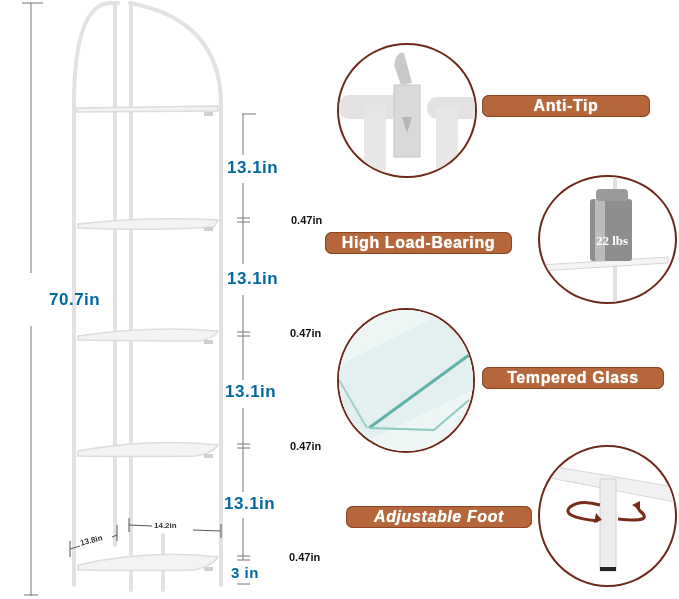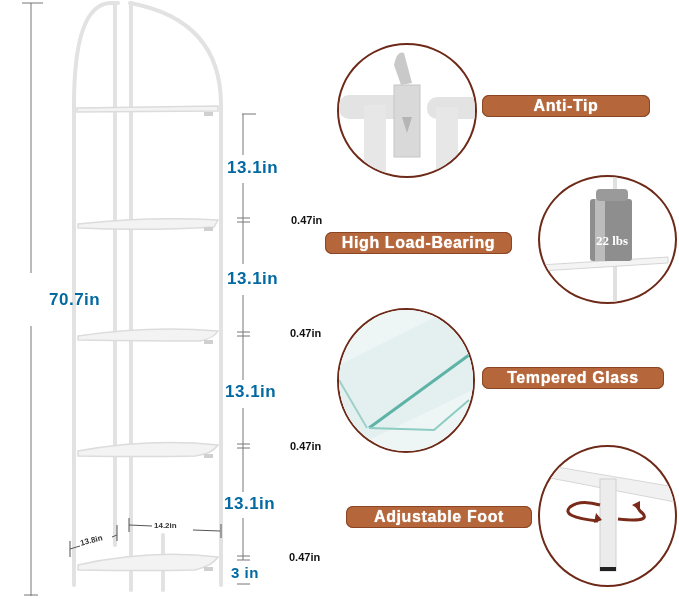--- a/index.html
+++ b/index.html
@@ -126,21 +126,21 @@
   <svg width="134" height="141" viewBox="0 0 134 141">
     <rect x="0" y="0" width="134" height="141" fill="#eef5f5"></rect>
     <path d="M0 55 L100 5 L134 25 L134 80 L30 130 L0 110 Z" fill="#e4f0f0"></path>
     <path d="M30 118 L130 45" stroke="#5fb3a6" stroke-width="3"></path>
     <path d="M30 118 L95 120 L130 90" stroke="#8cccc2" stroke-width="2" fill="none"></path>
     <path d="M0 70 L28 118" stroke="#9fd0c8" stroke-width="2"></path>
   </svg>
 </div>
 <div class="pill" style="left:482px;top:367px;width:182px;">Tempered Glass</div>
 
-<div class="pill" style="left:346px;top:506px;width:186px;">Adjustable Foot</div>
+<div class="pill" style="left:346px;top:506px;width:186px;font-style:italic;">Adjustable Foot</div>
 <div class="circle" style="left:538px;top:445px;width:135px;height:138px;">
   <svg width="135" height="138" viewBox="0 0 135 138">
     <path d="M5 18 L135 40 L135 55 L5 30 Z" fill="#f1f1f1" stroke="#d6d6d6"></path>
     <rect x="60" y="32" width="16" height="92" fill="#ececec" stroke="#d0d0d0"></rect>
     <rect x="60" y="120" width="16" height="4" fill="#222"></rect>
     <path d="M58 74 Q20 70 30 60 Q40 52 60 58" fill="none" stroke="#7a2a18" stroke-width="3"></path>
     <path d="M78 72 Q115 76 100 64 L96 58" fill="none" stroke="#7a2a18" stroke-width="3"></path>
     <path d="M56 66 L62 73 L54 76 Z" fill="#7a2a18"></path>
     <path d="M92 58 L100 54 L100 63 Z" fill="#7a2a18"></path>
   </svg>

